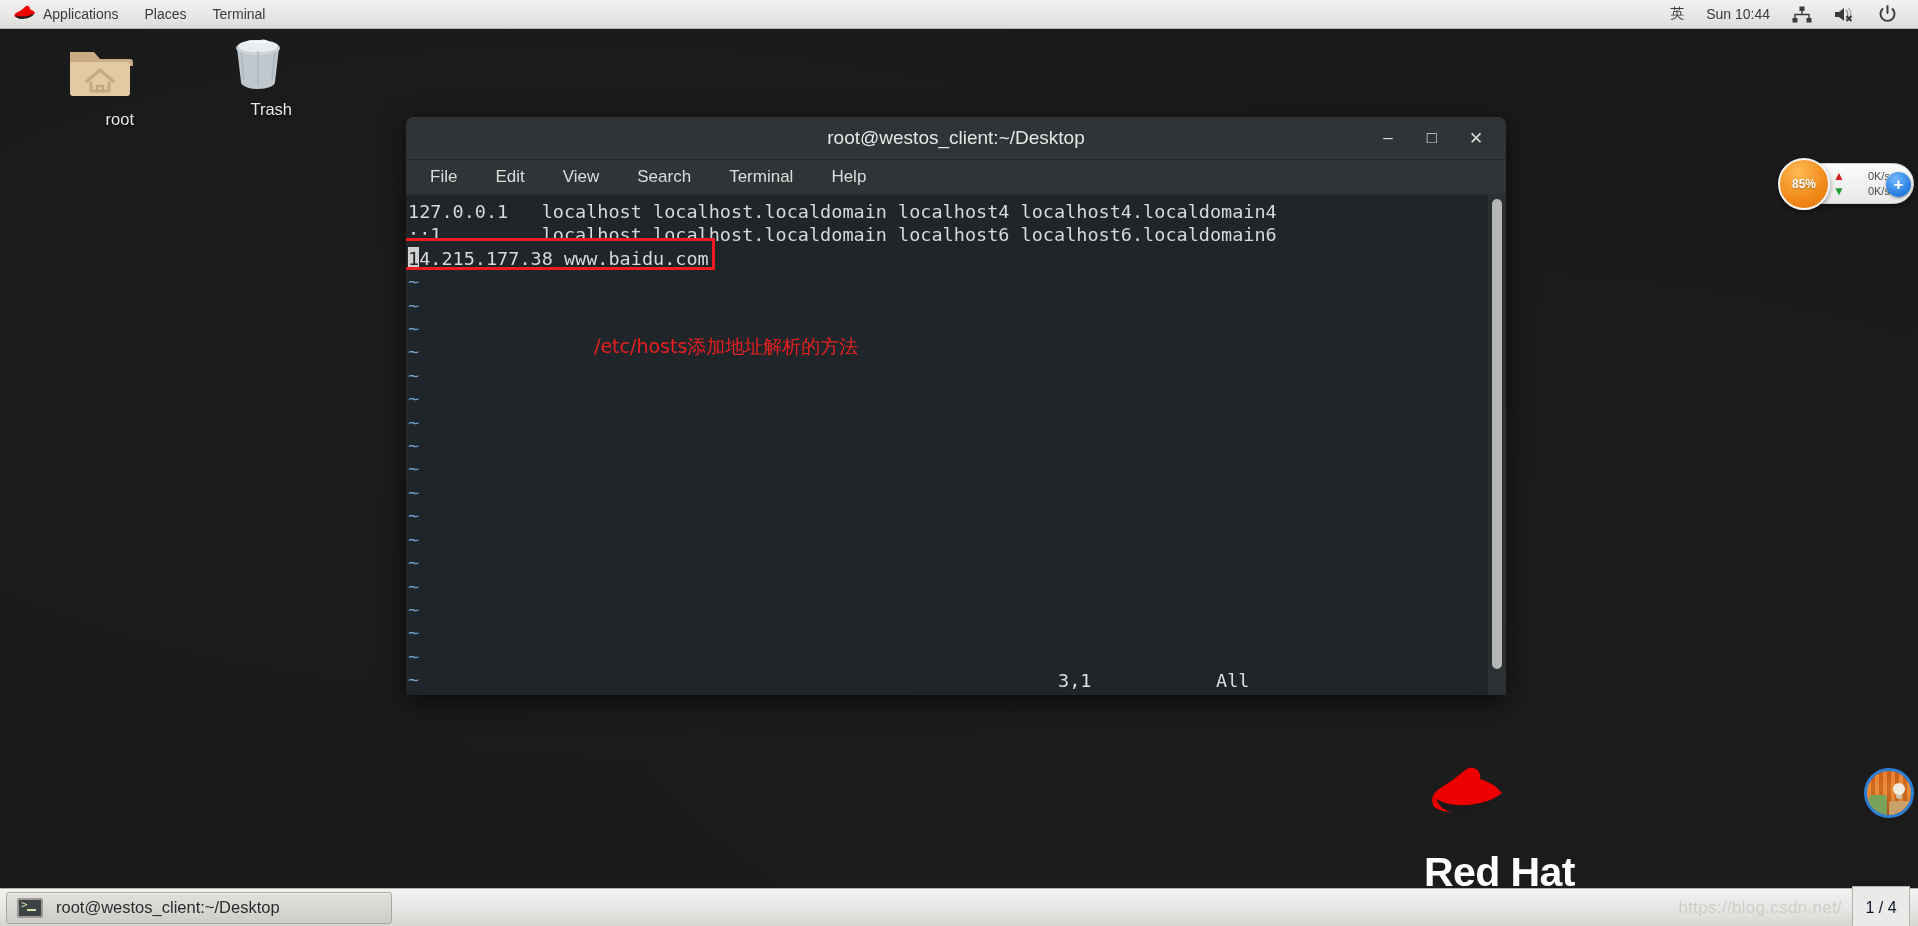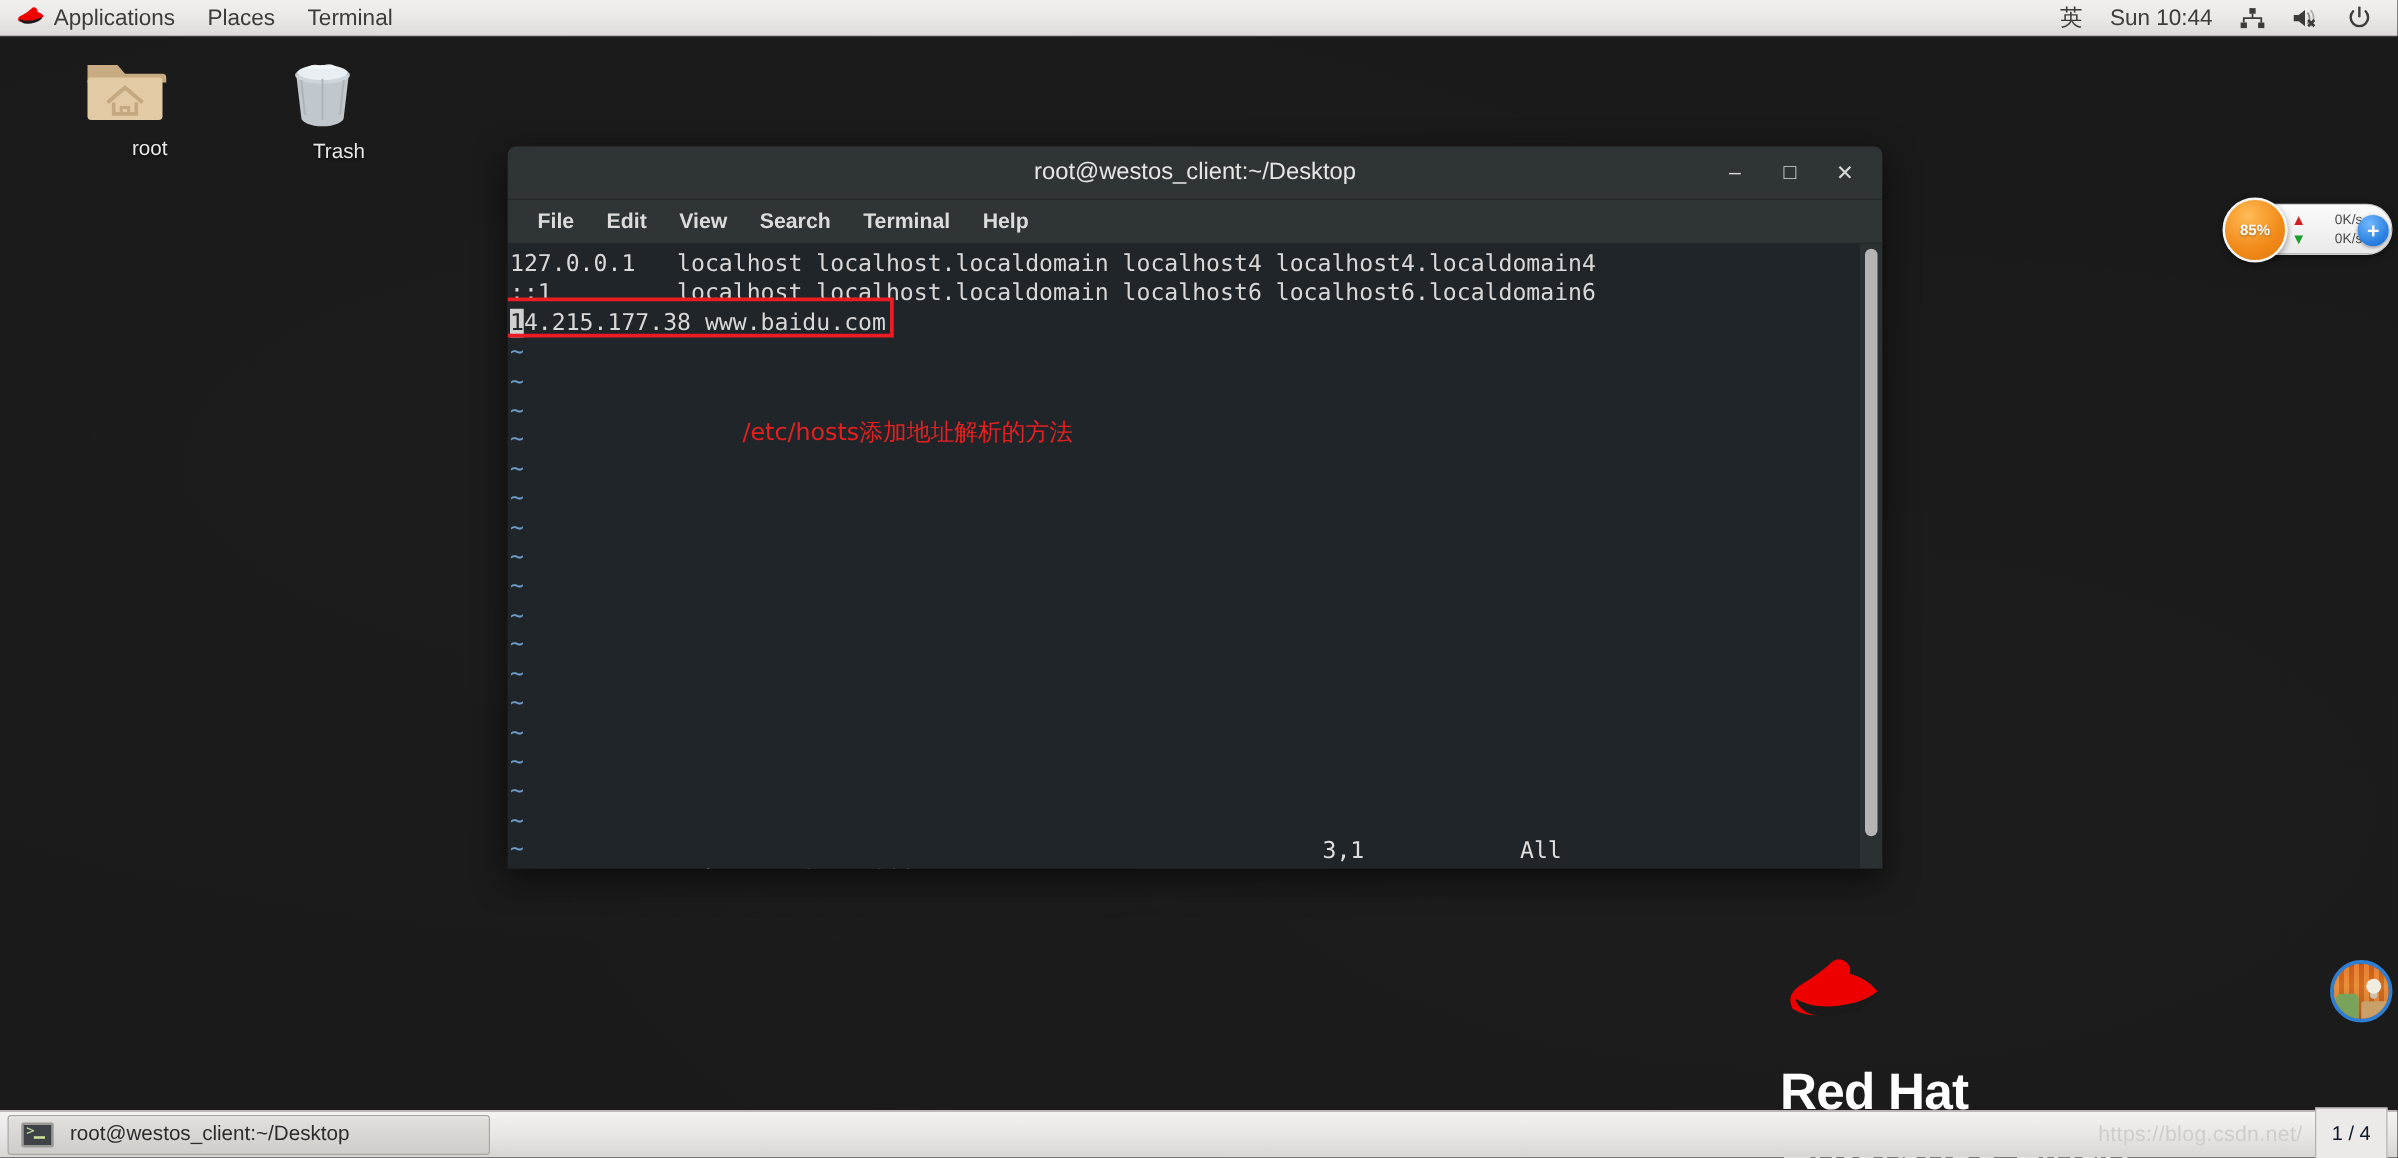--- a/index.html
+++ b/index.html
@@ -19,21 +19,21 @@
       radial-gradient(ellipse at 75% 70%, rgba(255,255,255,0.010), transparent 60%);
   }
 
   
   #top-panel {
     position: absolute; top: 0; left: 0;
     width: 1918px; height: 29px;
     background: linear-gradient(to bottom, #f2f1f0 0%, #e9e8e7 50%, #dedcda 100%);
     border-bottom: 1px solid #b6b2ae;
     display: flex; align-items: center;
-    font-size: 18px; color: #3b3b3b;
+    font-size: 14px; color: #3b3b3b;
     z-index: 50;
   }
   .panel-left { display: flex; align-items: center; height: 100%; }
   .panel-item {
     display: flex; align-items: center; gap: 8px;
     height: 100%; padding: 0 13px;
     cursor: default; white-space: nowrap;
   }
   .panel-right {
     margin-left: auto; display: flex; align-items: center;
@@ -48,21 +48,21 @@
     position: absolute; width: 112px;
     display: flex; flex-direction: column; align-items: flex-end;
     cursor: default;
   }
   .desk-icon .glyph { width: 68px; height: 60px; position: relative; }
   .desk-icon .label {
     margin-top: 8px; font-size: 16.5px; color: #e8e8e8;
     text-shadow: 0 1px 2px rgba(0,0,0,0.9);
   }
   #icon-root { left: 22px; top: 42px; }
-  #icon-trash { left: 180px; top: 44px; }
+  #icon-trash { left: 180px; top: 32px; }
 
   
   #terminal-window {
     position: absolute; left: 406px; top: 117px;
     width: 1100px; height: 578px;
     border-radius: 7px 7px 0 0;
     box-shadow: 0 8px 26px rgba(0,0,0,0.6);
     overflow: hidden;
     z-index: 20;
   }
@@ -85,23 +85,22 @@
   }
   .win-btn {
     width: 20px; height: 20px; color: #d8d8d8;
     display: flex; align-items: center; justify-content: center;
     font-size: 17px; cursor: default;
   }
 
   #menubar {
     height: 35px; background: #2f3436;
     display: flex; align-items: center;
-    padding-left: 12px; gap: 2px;
+    padding-left: 12px; gap: 14px;
     border-bottom: 1px solid #262b2d;
-    font-weight: bold;
   }
   #menubar .mi {
     padding: 3px 12px; font-size: 17px; color: #dcdcdc;
     cursor: default; border-radius: 3px;
   }
 
   #term-body {
     position: relative;
     height: 500px;
     background: #20252a;

